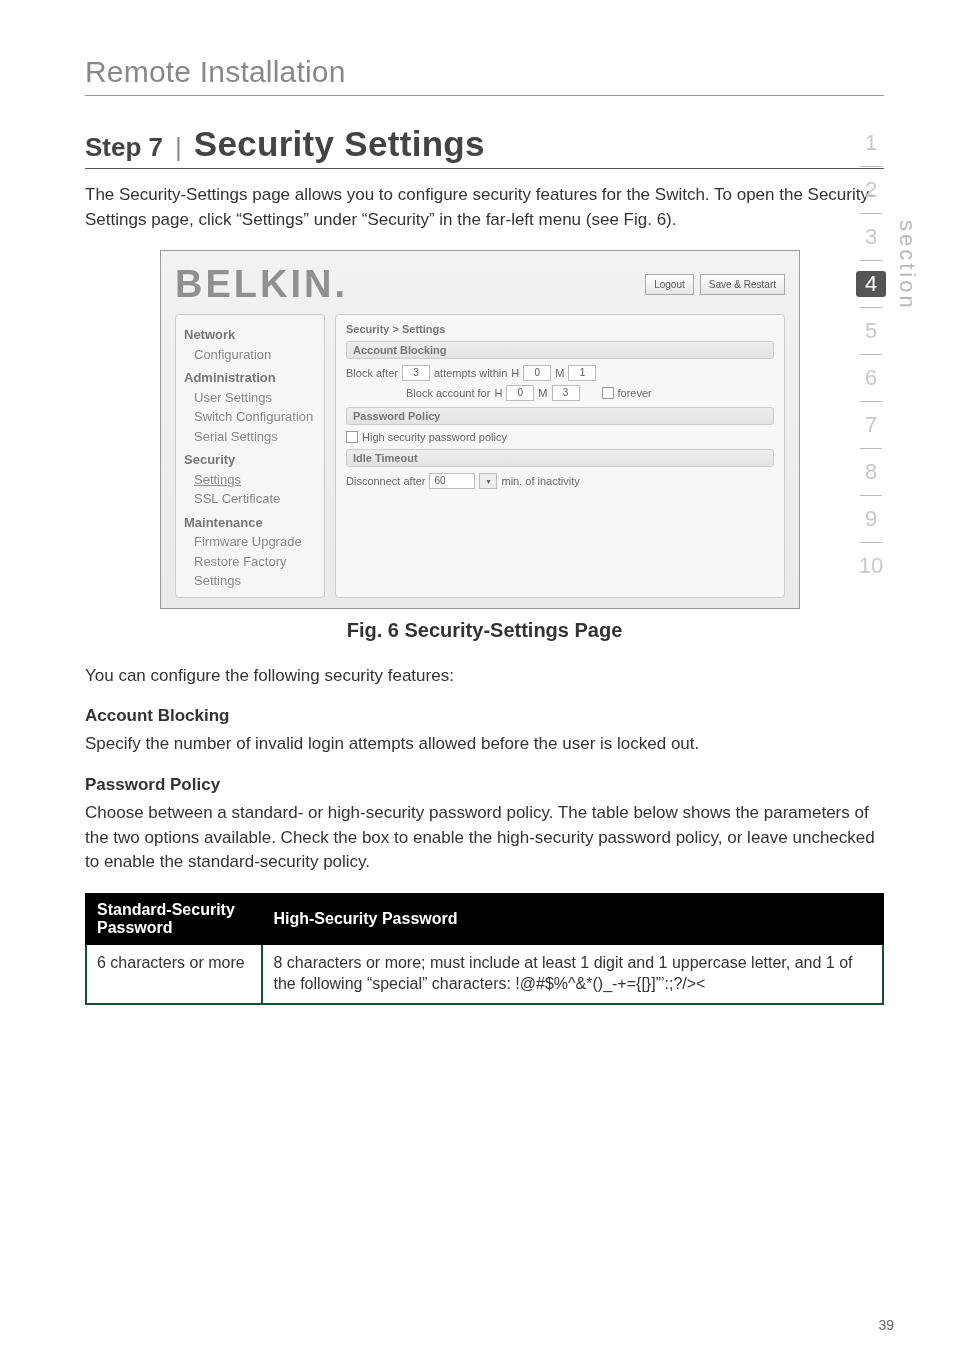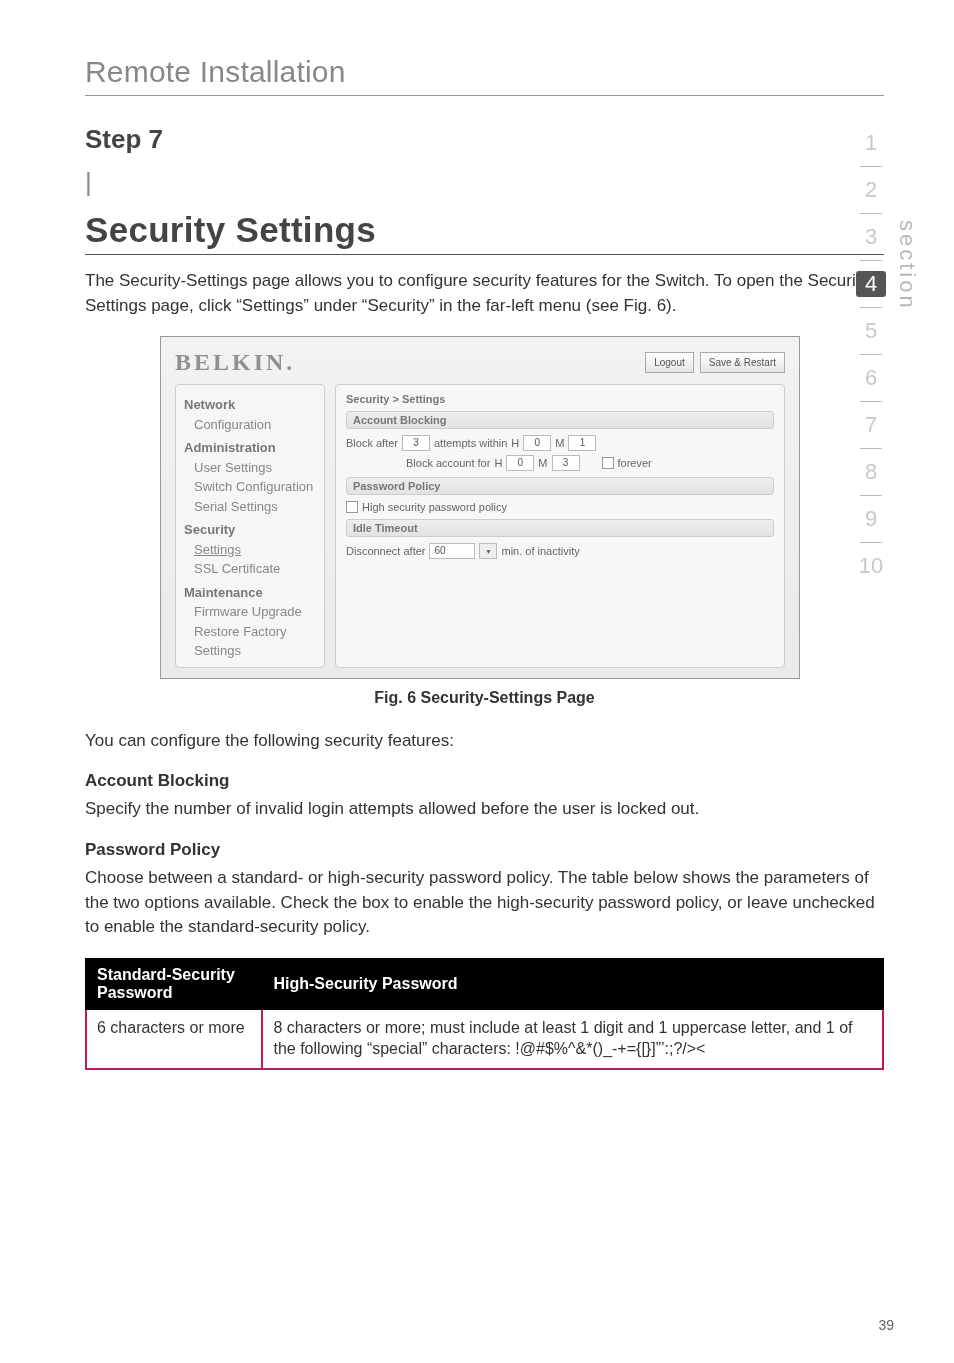--- a/index.html
+++ b/index.html
@@ -21,21 +21,20 @@
     padding-bottom: 6px;
     margin-bottom: 28px;
   }
   .step-line {
     display: flex;
     align-items: baseline;
     gap: 12px;
     border-bottom: 1px solid #555;
     padding-bottom: 4px;
     margin-bottom: 14px;
-    flex-direction: column;
   }
   .step-label { font-size: 26px; font-weight: 700; color: #444; }
   .step-sep   { font-size: 26px; font-weight: 300; color: #888; }
   .step-title { font-size: 35px; font-weight: 700; color: #444; letter-spacing: 0.3px; }
   .body-text { font-size: 17px; line-height: 1.45; color: #333; margin-bottom: 18px; }
 
   
   .rail {
     position: absolute;
     right: 34px; top: 130px;
@@ -54,21 +53,21 @@
 
   
   .ss-wrap {
     margin: 0 0 10px 75px;
     width: 640px;
     border: 1px solid #999;
     background: linear-gradient(#f2f2f2,#eaeaea);
     padding: 12px 14px 10px 14px;
   }
   .ss-topbar { display: flex; justify-content: space-between; align-items: center; margin-bottom: 8px; }
-  .ss-logo { font-family: Liberation Serif, serif; font-size: 24px; font-weight: 800; color: #909090; letter-spacing: 3px; }
+  .ss-logo { font-family: Liberation Sans, sans-serif; font-size: 38px; font-weight: 800; color: #909090; letter-spacing: 3px; }
   .ss-btn {
     font-size: 10px; color: #555; background: linear-gradient(#fff,#e6e6e6);
     border: 1px solid #aaa; border-radius: 0; padding: 4px 8px;
     display: inline-block;
   }
   .ss-btns { display: flex; gap: 6px; }
   .ss-body { display: flex; gap: 10px; }
   .ss-nav {
     width: 150px; background: #f6f6f6; border: 1px solid #ccc; border-radius: 4px;
     padding: 6px 8px; font-size: 13px; color: #666; line-height: 1.5;
@@ -91,31 +90,31 @@
     width: 28px; height: 16px; border: 1px solid #bbb; background: #fff;
     font-size: 10px; text-align: center; line-height: 14px; color: #555;
   }
   .ss-inp.wide { width: 46px; text-align: left; padding-left: 4px; }
   .ss-chk { width: 12px; height: 12px; border: 1px solid #999; background: #fff; display: inline-block; }
   .ss-sel {
     width: 18px; height: 16px; border: 1px solid #bbb; background: #eee;
     display: inline-flex; align-items: center; justify-content: center; font-size: 8px; color: #666;
   }
 
-  .fig-caption { text-align: center; font-size: 16px; font-weight: 700; margin: 10px 0 22px 0; }
+  .fig-caption { text-align: center; font-size: 20px; font-weight: 700; margin: 10px 0 22px 0; }
 
   h3.sub { font-size: 17px; font-weight: 700; margin: 8px 0 6px 0; }
 
   table.pol { width: 100%; border-collapse: collapse; margin-top: 12px; }
   table.pol th {
     background: #000; color: #fff; font-size: 16px; text-align: left;
     padding: 6px 10px; border: 2px solid #000; font-weight: 700;
   }
   table.pol td {
-    border: 2px solid #be185d; padding: 8px 10px; font-size: 16px; vertical-align: top;
+    border: 2px solid #14532d; padding: 8px 10px; font-size: 16px; vertical-align: top;
     line-height: 1.3;
   }
 
   .page-num { position: absolute; right: 60px; bottom: 30px; font-size: 14px; color: #666; }
 </style>
 </head>
 <body>
 
 <div class="page-header">Remote Installation</div>
 

